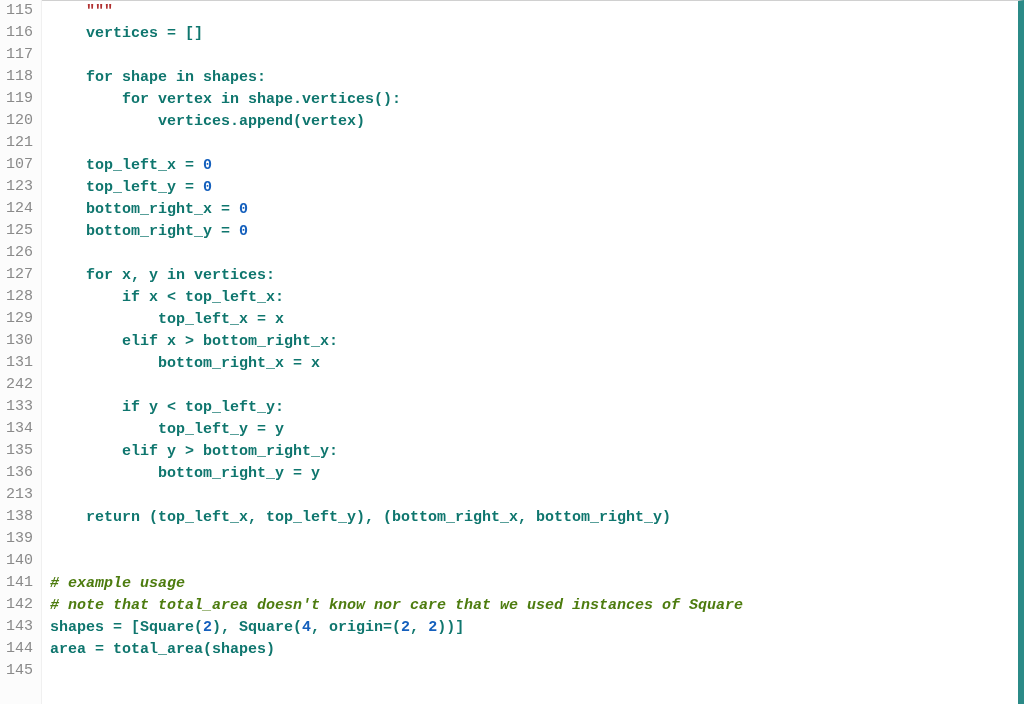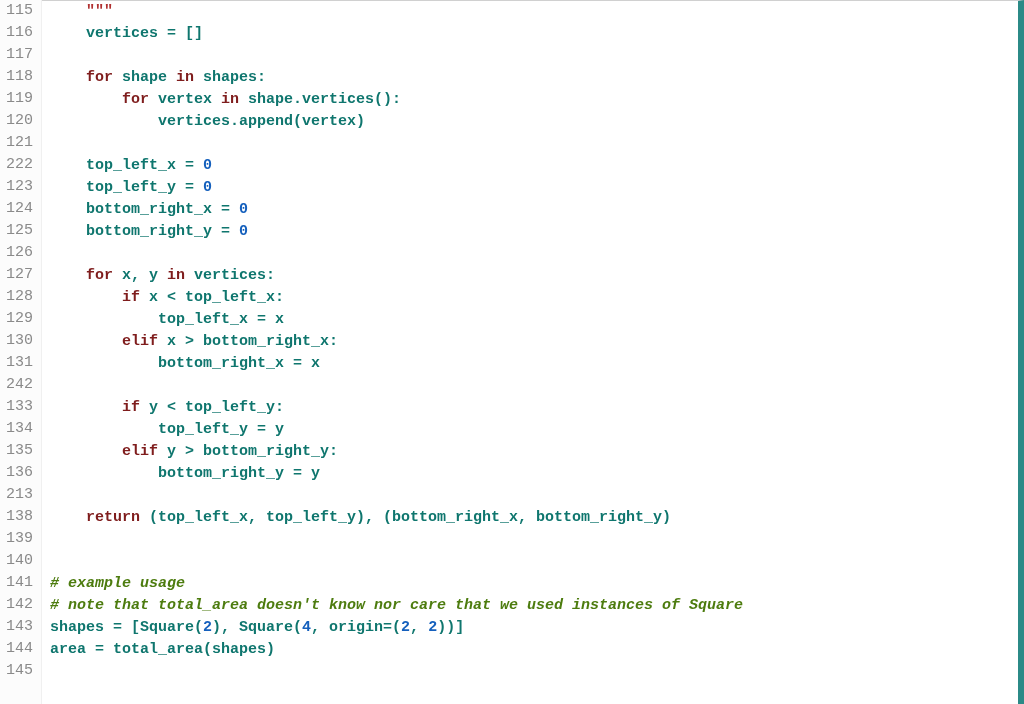--- a/index.html
+++ b/index.html
@@ -36,39 +36,39 @@
     white-space: pre;
     color: #000;
     position: relative;
     border-right: 6px solid #2b8a87;
     border-top: 1px solid #d0d0d0;
     background: #fff;
   }
   .code .line {
     height: 22px;
   }
-  .kw  { color: #7f1d1d; }      
+  .kw  { color: #0f766e; }      
   .str { color: #b03030; }      
   .num { color: #1560bd; }      
   .cmt { color: #4d7c0f; font-style: italic; }
   .var { color: #0f766e; }
 </style>
 </head>
 <body>
 
 <div class="editor">
   <div class="gutter" id="gutter">
       <div class="ln">115</div>
       <div class="ln">116</div>
       <div class="ln">117</div>
       <div class="ln">118</div>
       <div class="ln">119</div>
       <div class="ln">120</div>
       <div class="ln">121</div>
-      <div class="ln">222</div>
+      <div class="ln">107</div>
       <div class="ln">123</div>
       <div class="ln">124</div>
       <div class="ln">125</div>
       <div class="ln">126</div>
       <div class="ln">127</div>
       <div class="ln">128</div>
       <div class="ln">129</div>
       <div class="ln">130</div>
       <div class="ln">131</div>
       <div class="ln">242</div>

